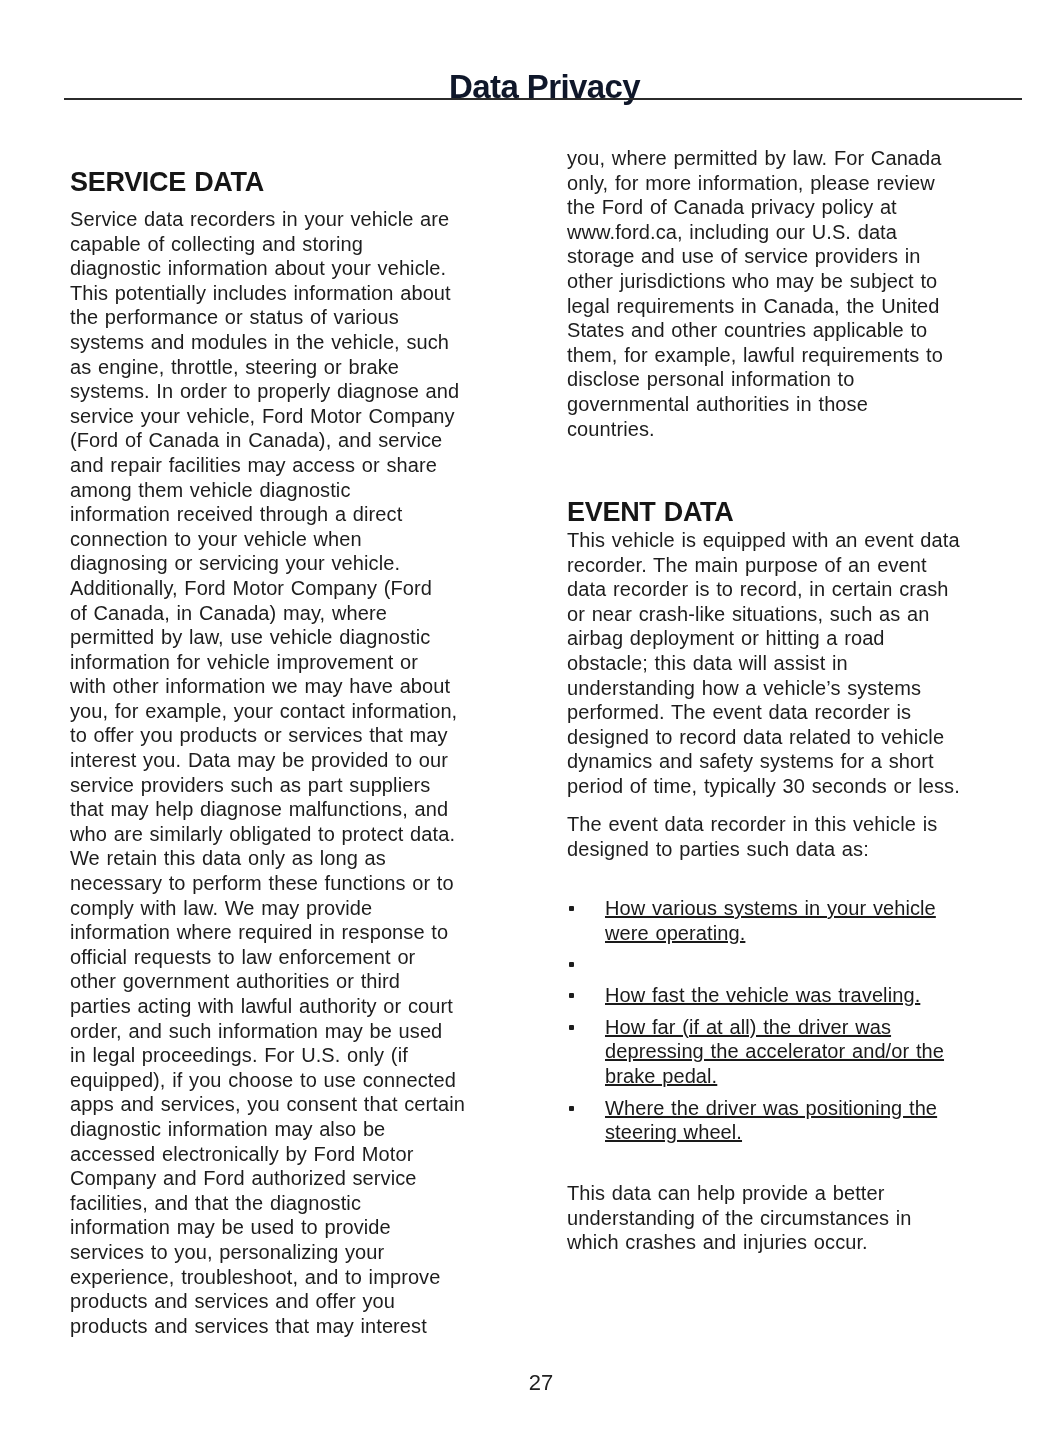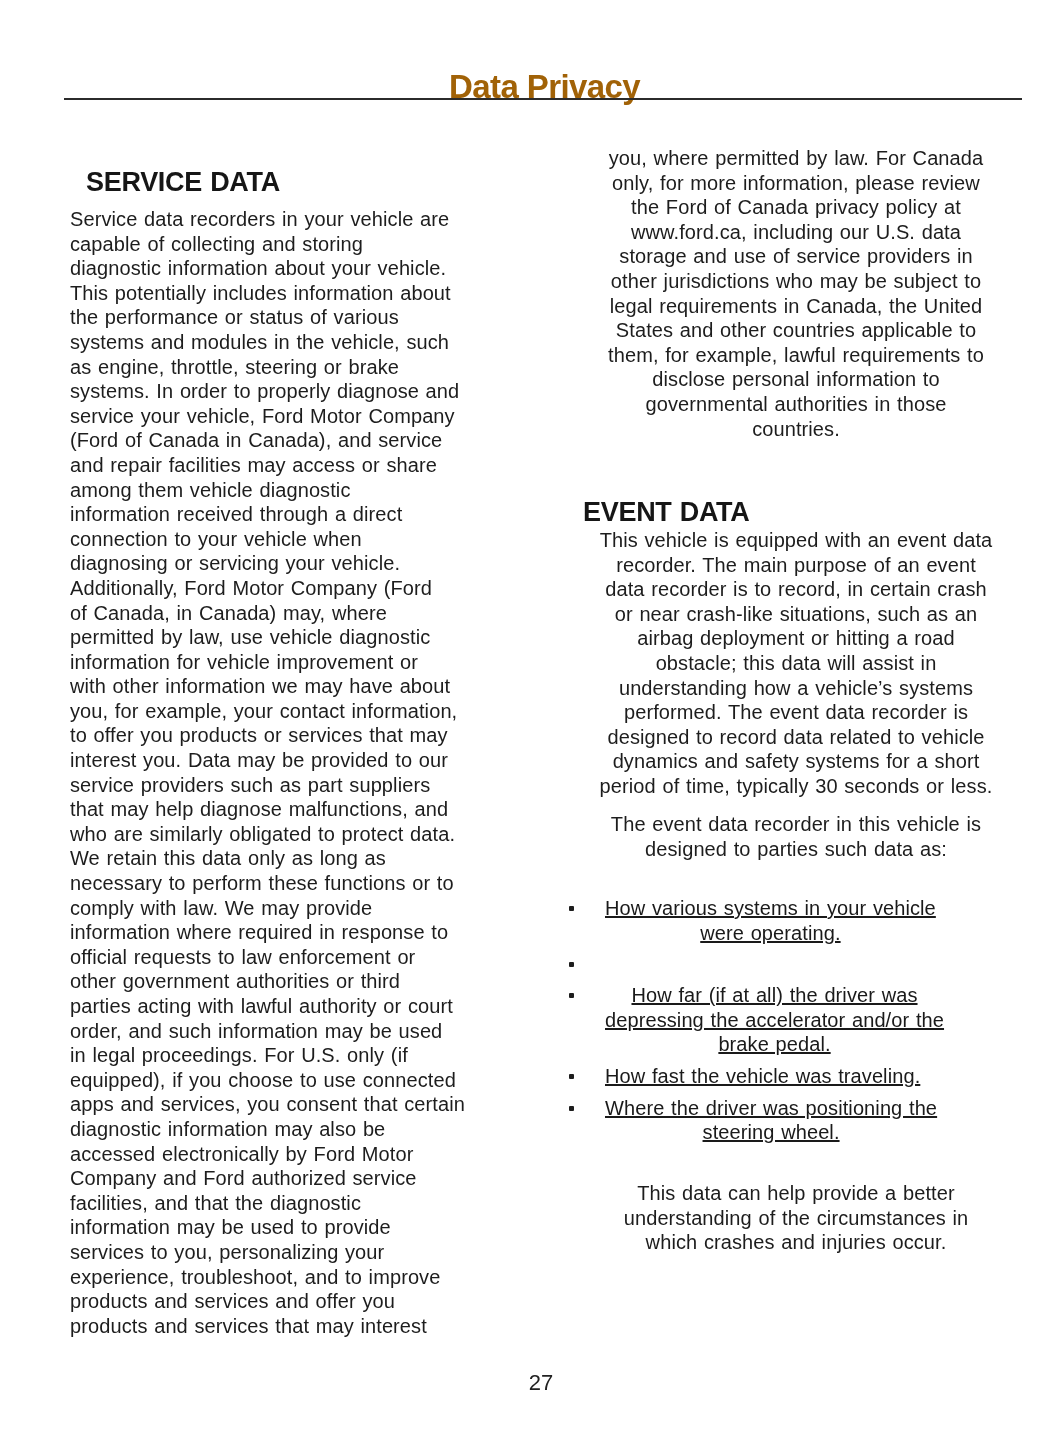--- a/index.html
+++ b/index.html
@@ -6,39 +6,39 @@
   body{
     width:1055px;height:1448px;background:#ffffff;position:relative;
     font-family:"Liberation Sans","DejaVu Sans",sans-serif;
     color:#1a1a1a;overflow:hidden;
     -webkit-font-smoothing:antialiased;
   }
   .page{position:absolute;inset:0;}
   .page-title{
     position:absolute;top:46px;left:34px;width:1021px;
     text-align:center;font-size:33px;font-weight:800;
-    letter-spacing:-0.6px;color:#a16207;white-space:nowrap;
+    letter-spacing:-0.6px;color:#0f172a;white-space:nowrap;
   }
   .title-rule{
     position:absolute;top:98px;left:64px;width:958px;height:2px;
     background:#2b2b2b;
   }
   .col{position:absolute;font-size:20px;line-height:24.6px;letter-spacing:0.1px;word-spacing:1px;}
   .section-heading{
     font-size:27px;font-weight:800;letter-spacing:-0.3px;color:#161616;
-    line-height:28px;white-space:nowrap;margin-left:16px;
+    line-height:28px;white-space:nowrap;
   }
   .body-par{white-space:pre-line;margin:0;color:#1d1d1d;}
   .abs{position:absolute;left:0;}
   
   .left-col{left:70px;top:0;width:456px;height:1448px;}
   .left-heading{position:absolute;top:146px;left:0;}
   .left-par{position:absolute;top:207px;left:0;width:456px;}
   
-  .right-col{left:567px;top:0;width:458px;height:1448px;text-align:center;}
+  .right-col{left:567px;top:0;width:458px;height:1448px;}
   .r-p1{top:146px;width:458px;}
   .r-heading{position:absolute;top:476px;left:0;}
   .r-p2{top:528px;width:458px;}
   .r-p3{top:812px;width:458px;}
   .bullet-list{position:absolute;top:896px;left:0;width:458px;margin:0;padding:0;list-style:none;text-decoration:underline;}
   .bullet-item{display:flex;align-items:flex-start;margin-bottom:7px;}
   .bullet-marker{
     flex:0 0 38px;display:block;position:relative;height:24px;
   }
   .bullet-marker::after{
@@ -144,27 +144,27 @@
       <li class="bullet-item">
         <span class="bullet-marker"></span>
         <span class="bullet-text">How various systems in your vehicle
 were operating.</span>
       </li>
       <li class="bullet-item">
         <span class="bullet-marker"></span>
       </li>
       <li class="bullet-item">
         <span class="bullet-marker"></span>
+        <span class="bullet-text">How fast the vehicle was traveling.</span>
+      </li>
+      <li class="bullet-item">
+        <span class="bullet-marker"></span>
         <span class="bullet-text">How far (if at all) the driver was
 depressing the accelerator and/or the
 brake pedal.</span>
-      </li>
-      <li class="bullet-item">
-        <span class="bullet-marker"></span>
-        <span class="bullet-text">How fast the vehicle was traveling.</span>
       </li>
       <li class="bullet-item">
         <span class="bullet-marker"></span>
         <span class="bullet-text">Where the driver was positioning the
 steering wheel.</span>
       </li>
     </ul>
 
     <p class="body-par abs r-close">This data can help provide a better
 understanding of the circumstances in

